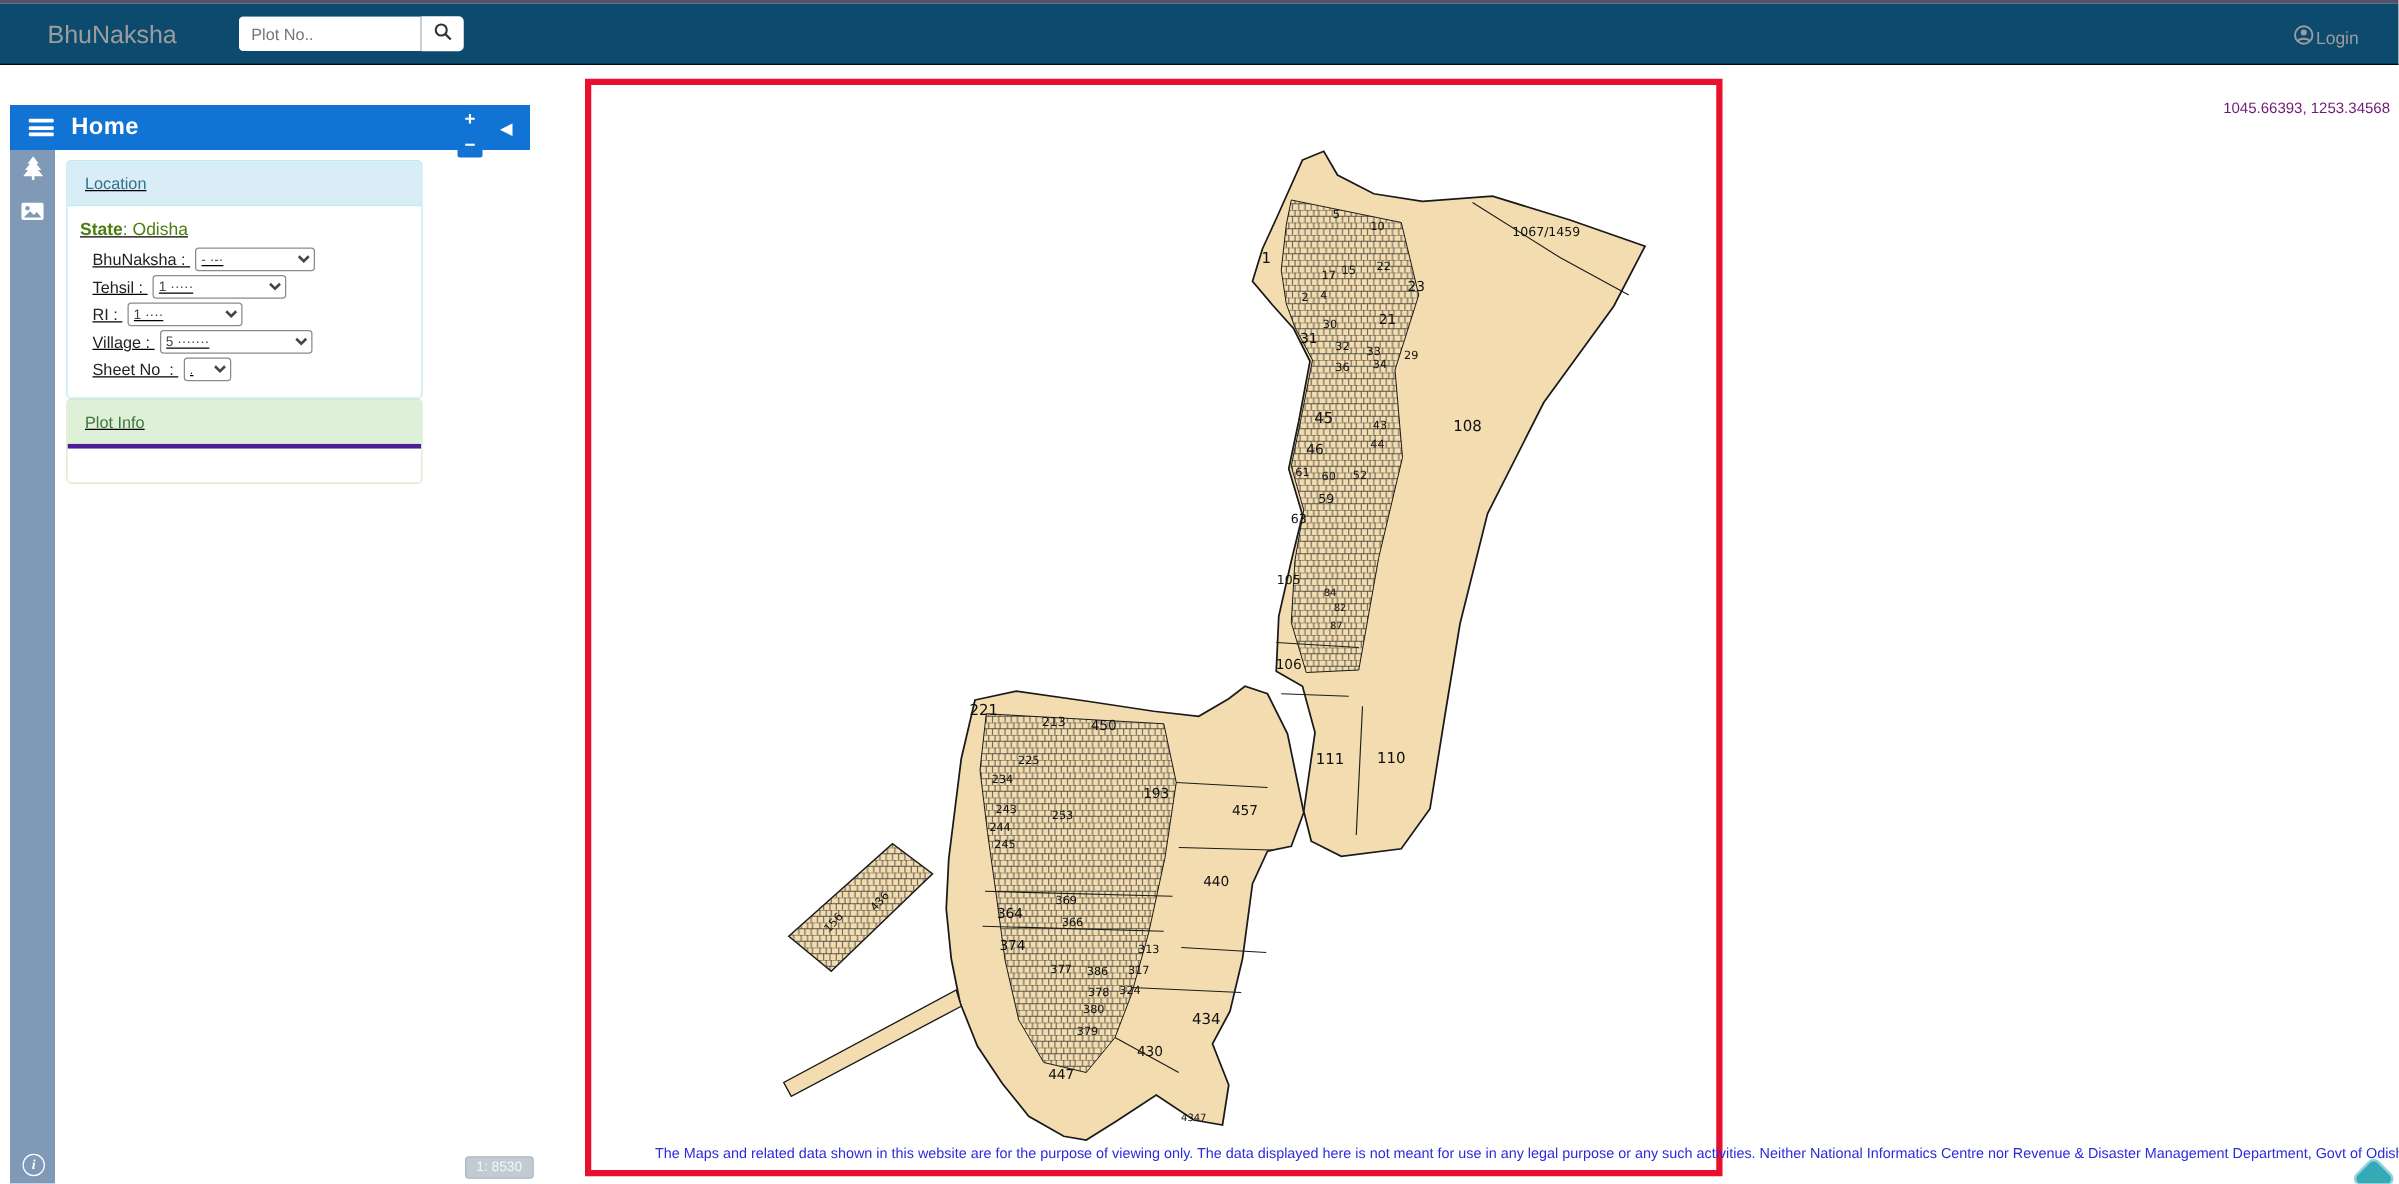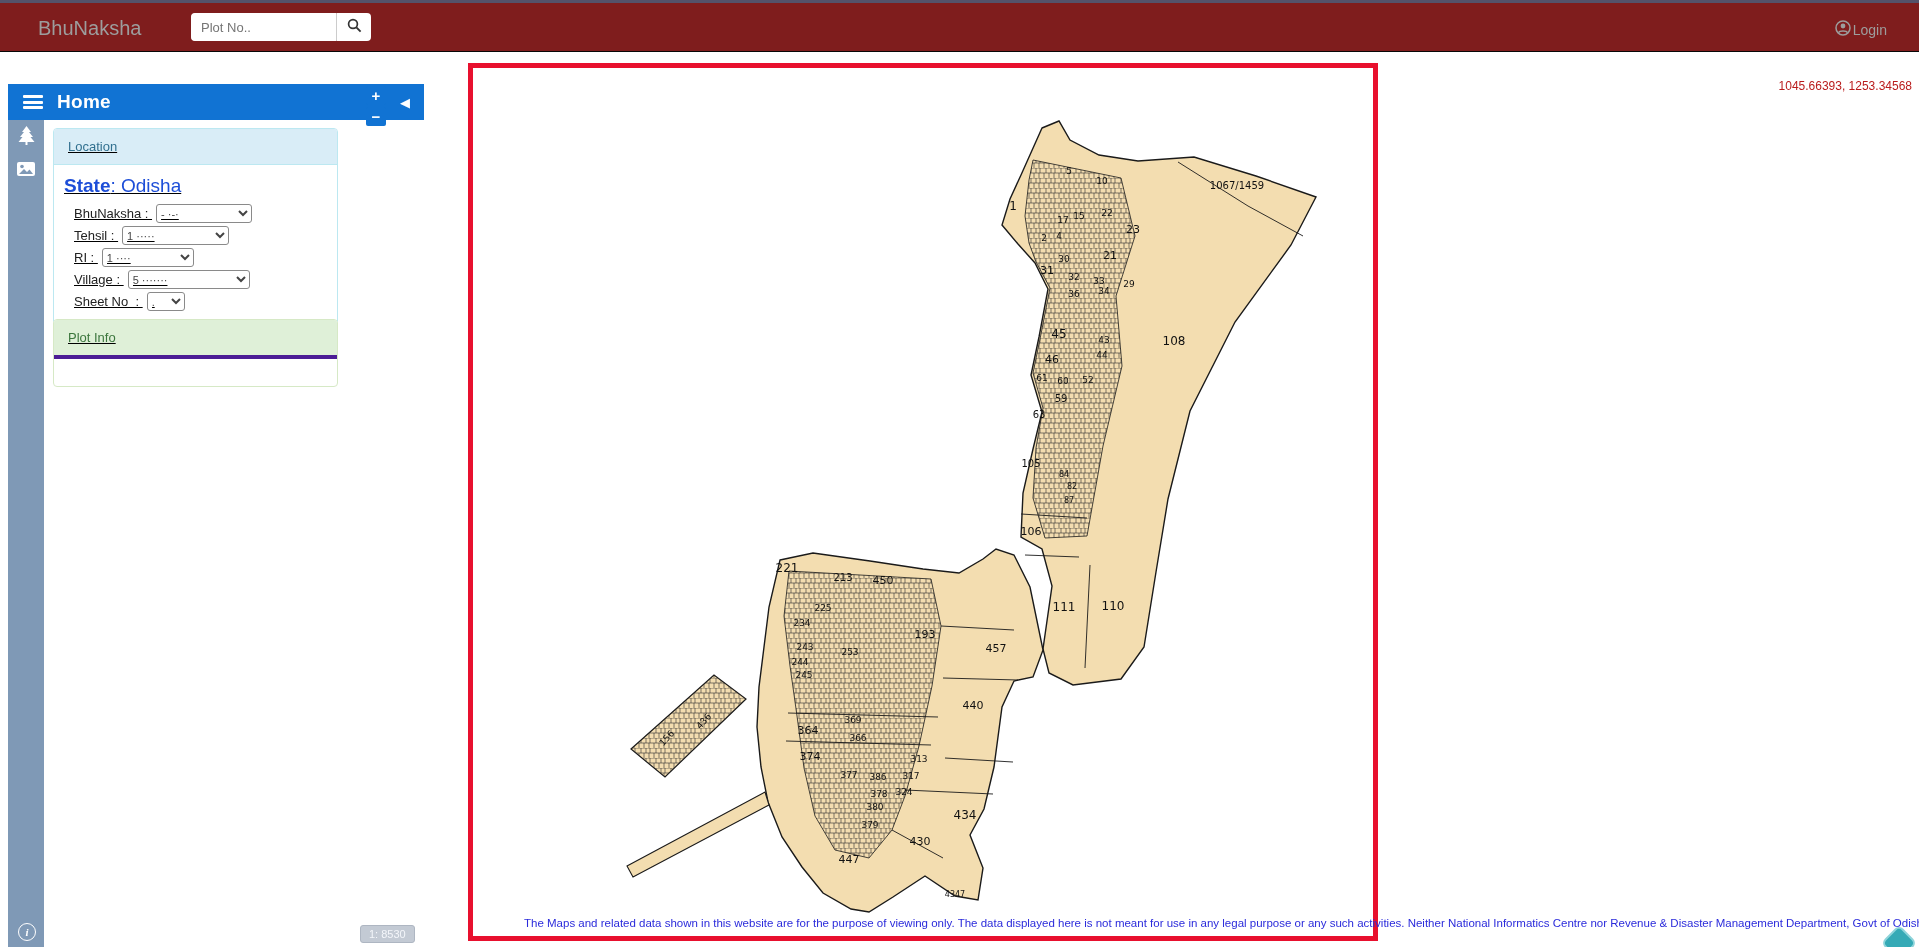--- a/index.html
+++ b/index.html
@@ -1,67 +1,67 @@
 <!DOCTYPE html>
 <html><head>
 <meta charset="utf-8">
 <style>
   html,body{margin:0;padding:0;background:#fff;font-family:"Liberation Sans",sans-serif;}
   #app{position:relative;width:1919px;height:947px;overflow:hidden;background:#fff;}
 
   
   .topstrip{position:absolute;left:0;top:0;width:100%;height:3px;background:#54526a;}
-  .navbar{position:absolute;left:0;top:3px;width:100%;height:48px;background:#7f1d1d;border-bottom:1px solid #080808;}
+  .navbar{position:absolute;left:0;top:3px;width:100%;height:48px;background:#0c4a6e;border-bottom:1px solid #080808;}
   .brand{position:absolute;left:38px;top:14px;font-size:20px;color:#9d9d9d;}
   .searchgroup{position:absolute;left:172px;top:10px;height:28px;display:flex;padding-left:19px;}
   .searchgroup input{width:146px;height:28px;box-sizing:border-box;border:1px solid #fff;border-right:1px solid #ccc;
       border-radius:4px 0 0 4px;padding:0 9px;font-size:13px;color:#333;outline:none;font-family:"Liberation Sans",sans-serif;}
   .searchbtn{width:34px;height:28px;background:#fff;border:none;border-radius:0 4px 4px 0;cursor:pointer;
       display:flex;align-items:center;justify-content:center;}
   .loginwrap{position:absolute;right:32px;top:17px;display:flex;align-items:center;gap:2px;color:#9d9d9d;font-size:14px;cursor:pointer;justify-content:flex-end;}
 
   
-  .coords{position:absolute;right:7px;top:79px;font-size:12px;color:#b91c1c;}
+  .coords{position:absolute;right:7px;top:79px;font-size:12px;color:#701a75;}
 
   
   .side-header{position:absolute;left:8px;top:84px;width:416px;height:36px;background:#1173d3;color:#fff;
       display:flex;align-items:center;}
   .burger{width:20px;height:14px;margin-left:15px;display:flex;flex-direction:column;justify-content:space-between;cursor:pointer;}
   .burger span{display:block;height:3px;background:#fff;border-radius:1px;}
   .side-title{margin-left:14px;font-size:19px;font-weight:bold;letter-spacing:.3px;}
   .collapse-arrow{margin-left:auto;margin-right:14px;font-size:13px;cursor:pointer;color:#fff;}
   .iconstrip{position:absolute;left:8px;top:120px;width:36px;height:827px;background:#7f99b6;}
   .strip-icn{width:36px;height:34px;display:flex;align-items:center;justify-content:center;cursor:pointer;}
   .info-circ{position:absolute;left:10px;bottom:6px;width:16px;height:16px;border:1.5px solid #fff;border-radius:50%;
       color:#fff;font-size:11px;font-weight:bold;display:flex;align-items:center;justify-content:center;cursor:pointer;font-family:"Liberation Serif",serif;font-style:italic;}
 
   
   .panel{position:absolute;background:#fff;border-radius:4px;text-decoration:underline;}
   .panel-loc{left:53px;top:128px;width:283px;border:1px solid #bce8f1;}
   .panel-loc .hd{background:#d9edf7;color:#31708f;font-size:13px;padding:10px 14px;border-bottom:1px solid #bce8f1;border-radius:3px 3px 0 0;}
   .panel-loc .bd{padding:8px 6px 10px 6px;}
-  .stateline{font-size:19px;color:#1d4ed8;margin:2px 0 7px 4px;}
+  .stateline{font-size:14px;color:#4d7c0f;margin:2px 0 7px 4px;}
   .stateline b{font-weight:bold;}
   .formrow{display:flex;align-items:center;margin:3px 0 3px 14px;font-size:13px;color:#222;}
   .formrow label{margin-right:4px;white-space:pre;}
   .formrow select{height:19px;font-size:11px;color:#444;border:1px solid #8a8a8a;border-radius:3px;background:#fff;
       font-family:"Liberation Sans",sans-serif;}
 
   .panel-plot{left:53px;top:319px;width:283px;border:1px solid #d6e9c6;}
   .panel-plot .hd{background:#dff0d8;color:#3c763d;font-size:13px;padding:10px 14px;border-bottom:4px solid #4c1d95;border-radius:3px 3px 0 0;}
   .panel-plot .bd{height:27px;}
 
   
   .zoombtn{position:absolute;left:366px;width:20px;height:19px;background:#1173d3;color:#fff;border:none;border-radius:2px;
       font-size:15px;font-weight:bold;line-height:17px;text-align:center;cursor:pointer;padding:0;}
   #zin{top:86px;}
   #zout{top:107px;}
 
   
-  .scalebadge{position:absolute;left:360px;top:925px;padding:2px 8px;background:#c3cad4;border:1px solid #aeb6c2;
+  .scalebadge{position:absolute;left:372px;top:925px;padding:2px 8px;background:#c3cad4;border:1px solid #aeb6c2;
       border-radius:3px;font-size:11px;color:#f4f6fa;}
 
   
   .mapframe{position:absolute;left:468px;top:63px;width:900px;height:868px;border:5px solid #e8102e;background:#fff;}
   .mapframe svg{display:block;}
   .disclaimer{position:absolute;left:524px;top:917px;width:1390px;font-size:11.5px;color:#2b2bdb;white-space:nowrap;z-index:5;}
   .tealdot{position:absolute;left:1886px;top:930px;width:22px;height:22px;background:#35aab6;border:2px solid #8ed4da;
       border-radius:6px;transform:rotate(45deg);cursor:pointer;}
 </style>
 </head>

